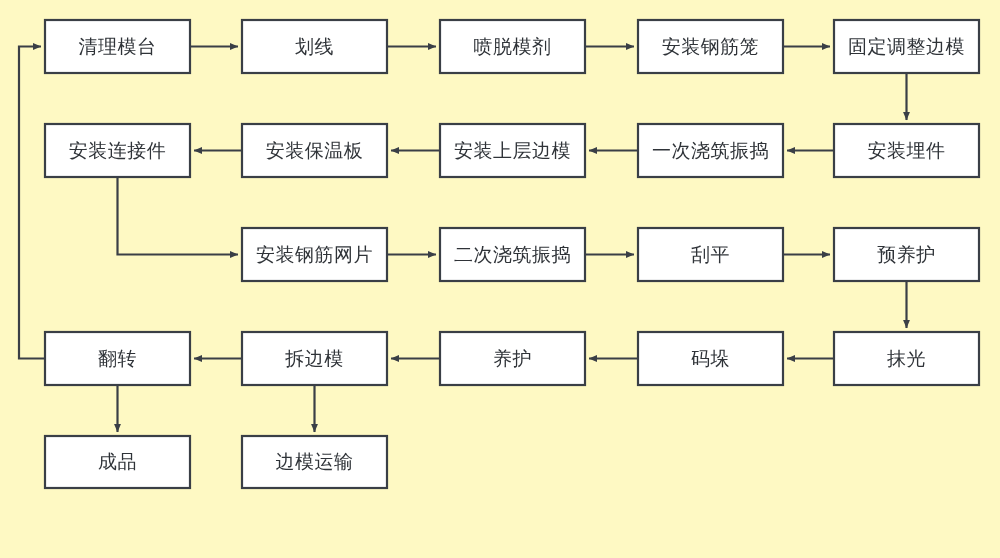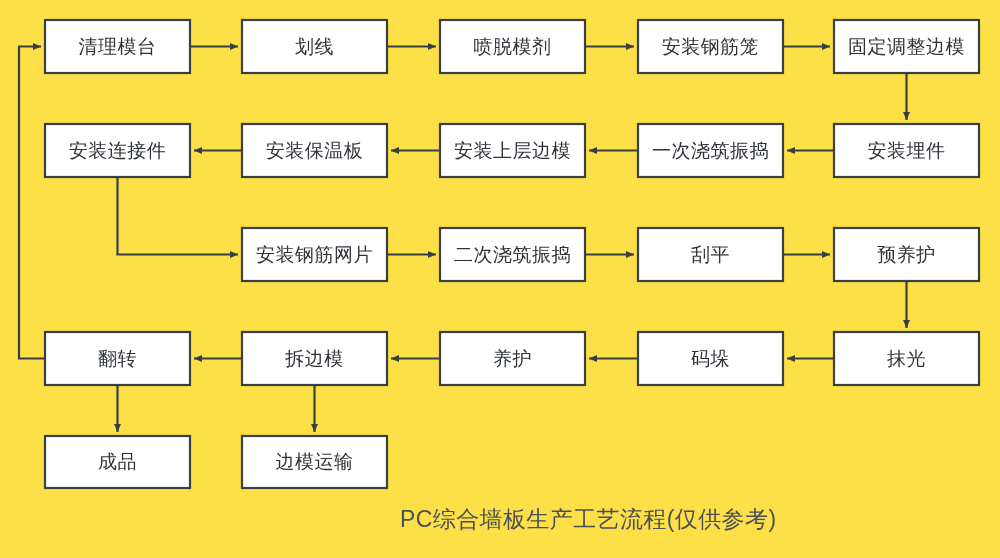--- a/index.html
+++ b/index.html
@@ -10,21 +10,21 @@
   body {
     width: 1000px;
     height: 558px;
     overflow: hidden;
     font-family: "Liberation Sans", "DejaVu Sans", sans-serif;
   }
   #flow-root {
     position: relative;
     width: 1000px;
     height: 558px;
-    background: #fde047;
+    background: #fef9c3;
   }
   svg.flow-svg {
     position: absolute;
     left: 0;
     top: 0;
     width: 1000px;
     height: 558px;
     display: block;
   }
   .node-rect {
@@ -209,15 +209,14 @@
       </g>
 
       <g>
         <rect class="node-rect" x="242" y="436" width="145" height="52"></rect>
         <text class="node-label" x="314.5" y="463">边模运输</text>
       </g>
 
     </g>
   </svg>
 
-  <div class="chart-title">PC综合墙板生产工艺流程(仅供参考)</div>
 
 </div>
 
 </body></html>

